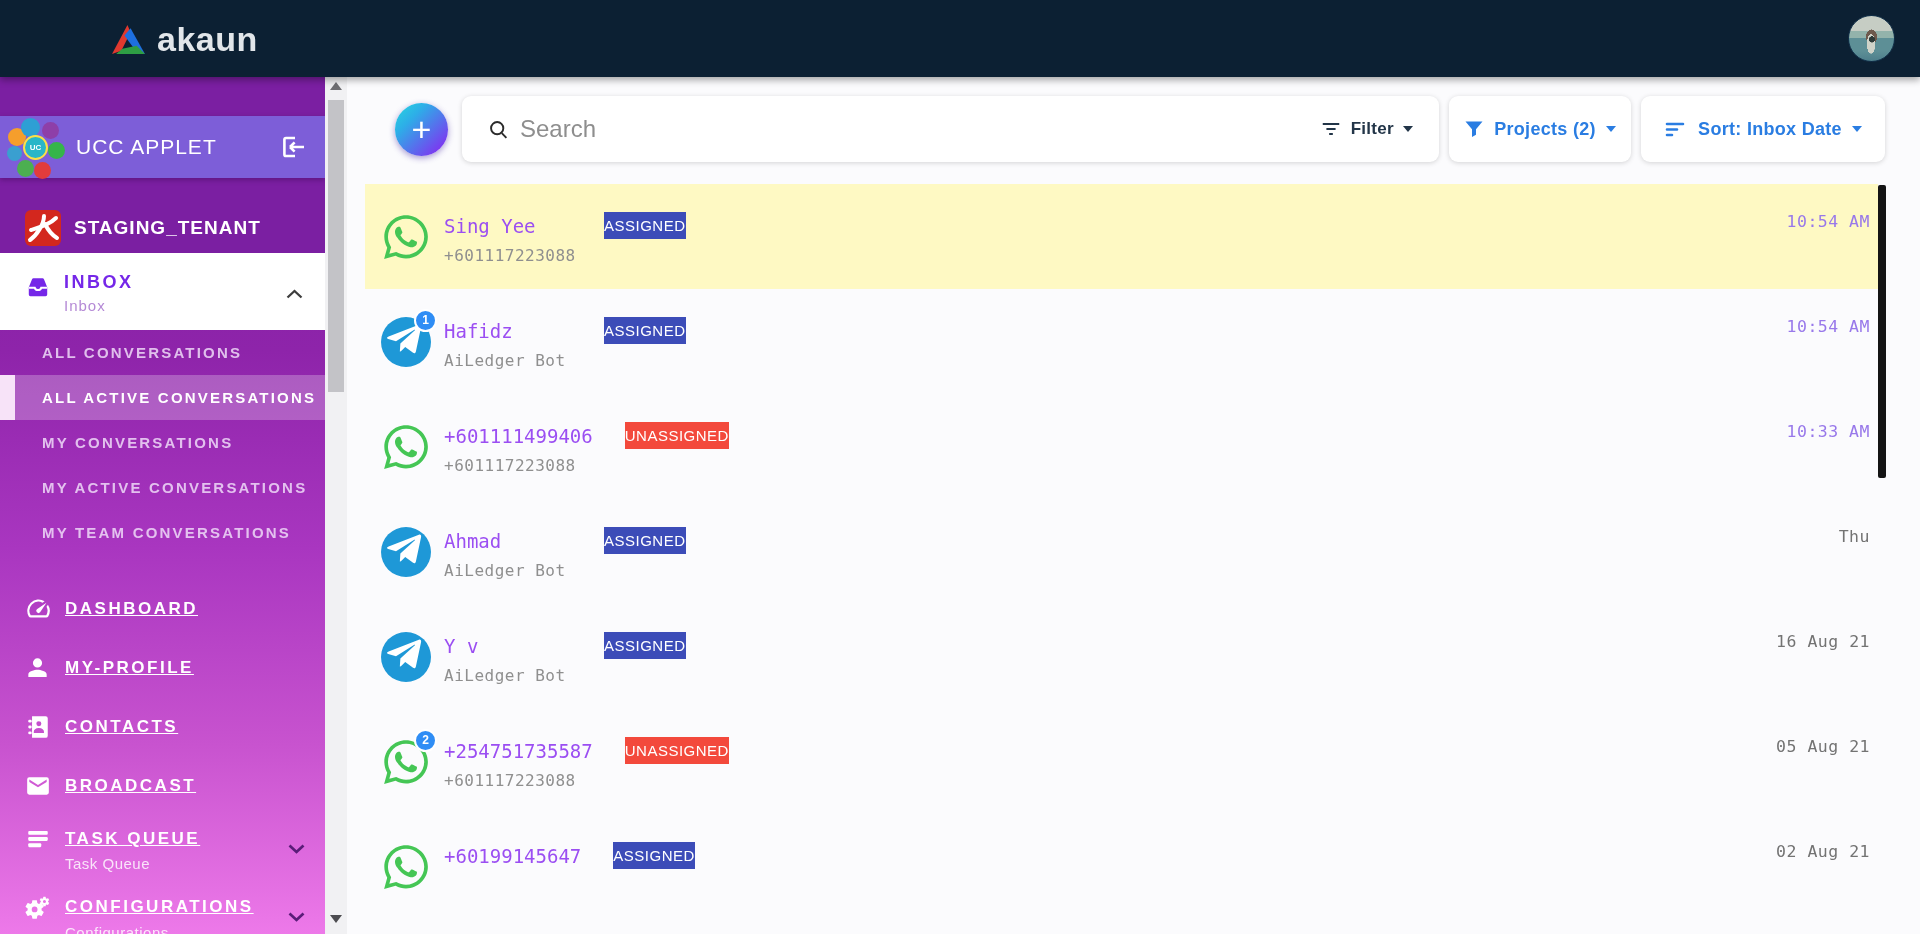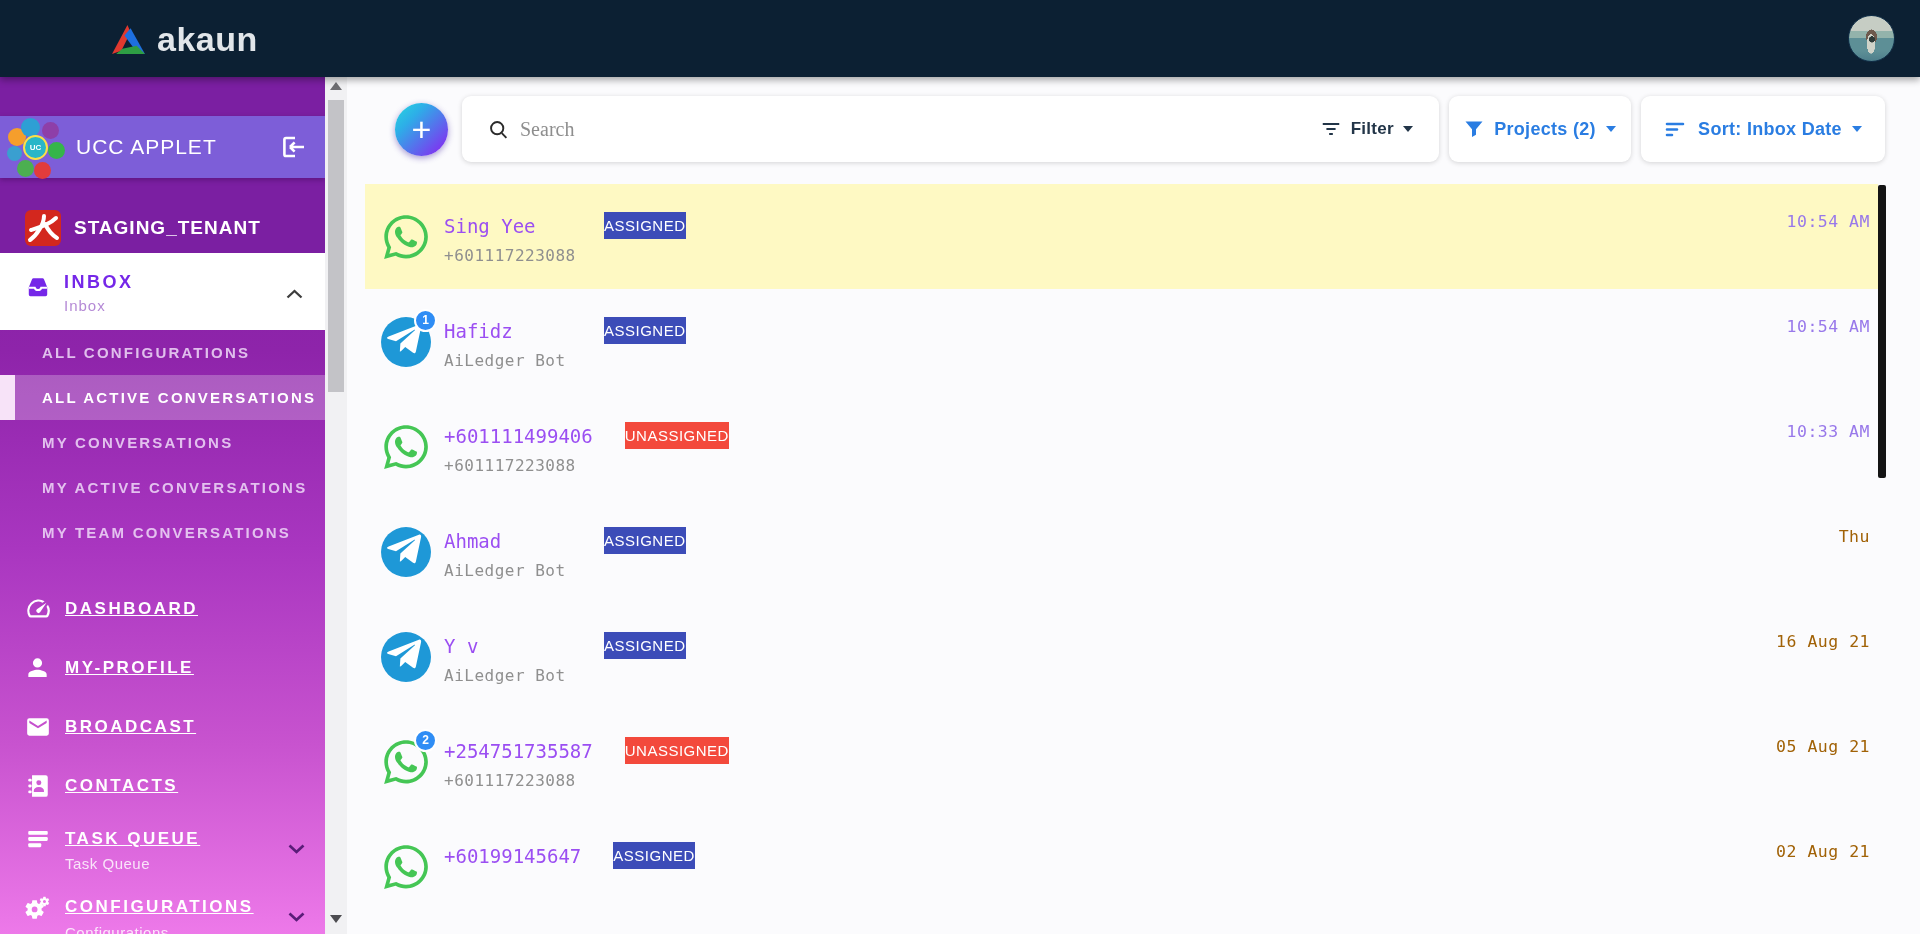--- a/index.html
+++ b/index.html
@@ -75,22 +75,22 @@
 
   
   .main { position:absolute; left:347px; top:77px; right:0; bottom:0; background:#fbfbfd; overflow:hidden; }
   .toolbar { display:flex; align-items:center; margin:19px 35px 0 48px; height:66px; }
   .plus-btn { width:53px; height:53px; border-radius:50%; flex-shrink:0; border:none; cursor:pointer;
       background:linear-gradient(135deg,#27d8de 0%,#2daee8 30%,#7a3bf0 85%);
       box-shadow:0 2px 6px rgba(60,30,160,.45); color:#fff; font-size:34px; line-height:48px; text-align:center;
       font-family:"Liberation Sans",sans-serif; }
   .card { background:#fff; border-radius:9px; height:66px; box-shadow:0 1px 5px rgba(0,0,0,.16); }
   .search-card { flex:1; margin-left:14px; display:flex; align-items:center; padding:0 26px; }
-  .search-input { flex:1; border:none; outline:none; font-size:20px; color:#14532d; margin-left:11px;
-                  font-family:Liberation Serif, serif; background:transparent; }
+  .search-input { flex:1; border:none; outline:none; font-size:24px; color:#14532d; margin-left:11px;
+                  font-family:Liberation Sans, sans-serif; background:transparent; }
   .search-input::placeholder { color:#8e8e8e; }
   .filter-btn { display:flex; align-items:center; gap:9px; cursor:pointer; color:#223548;
                 font-size:17px; font-weight:bold; letter-spacing:.3px; }
   .btn-card { display:flex; align-items:center; justify-content:center; gap:10px; cursor:pointer;
               color:#2a7de2; font-size:18px; font-weight:bold; letter-spacing:.3px; }
   .projects-card { width:182px; margin-left:10px; }
   .sort-card { width:244px; margin-left:10px; }
   .caret { width:0; height:0; border-left:5.5px solid transparent; border-right:5.5px solid transparent; }
   .caret.dark { border-top:6.5px solid #223548; }
   .caret.blue { border-top:6.5px solid #2a7de2; }
@@ -107,21 +107,21 @@
   .line1 { display:flex; align-items:center; }
   .conv-name { font-family:"DejaVu Sans Mono",monospace; font-size:19px; color:#9b4ef2; min-width:128px; }
   .badge { margin-left:32px; height:27px; display:flex; align-items:center; padding:0 0; color:#fff;
            font-size:15px; letter-spacing:.5px; }
   .badge.assigned { background:#3c4cb8; }
   .badge.unassigned { background:#f3493c; }
   .conv-sub { font-family:"DejaVu Sans Mono",monospace; font-size:16px; color:#8f8f8f; margin-top:7px; letter-spacing:.5px; }
   .conv-time { margin-left:auto; margin-top:28px; margin-right:8px;
                font-family:"DejaVu Sans Mono",monospace; font-size:16.5px; letter-spacing:.5px; }
   .conv-time.recent { color:#9878ea; }
-  .conv-time.old { color:#a16207; }
+  .conv-time.old { color:#737373; }
   .dark-scrollbar { position:absolute; right:34px; top:108px; width:8px; height:293px; background:#141414;
                     border-radius:2px; cursor:grab; z-index:30; }
 </style>
 </head>
 <body>
 
 <header class="topbar">
   <div class="logo">
     <span style="display:flex">
       <svg width="37" height="33" viewBox="0 0 36 32">
@@ -182,21 +182,21 @@
     <span class="inbox-title">INBOX</span>
     <span class="inbox-sub">Inbox</span>
     <span class="inbox-chevron">
       <svg width="17" height="10" viewBox="0 0 17 10">
           <path d="M1.5 8.5 8.5 2l7 6.5" stroke="#3d3d3d" stroke-width="2.3" fill="none"></path>
         </svg>
     </span>
   </div>
 
   <div class="sub-item">
-    <span>ALL CONFIGURATIONS</span>
+    <span>ALL CONVERSATIONS</span>
   </div>
   <div class="sub-item active">
     <span>ALL ACTIVE CONVERSATIONS</span>
   </div>
   <div class="sub-item">
     <span>MY CONVERSATIONS</span>
   </div>
   <div class="sub-item">
     <span>MY ACTIVE CONVERSATIONS</span>
   </div>
@@ -219,45 +219,45 @@
   </div>
 
   <div class="menu-item">
     <div class="mi-row">
       <span class="mi-icon">
         <svg width="25" height="25" viewBox="0 0 24 24" fill="#fff">
           <path d="M12 12a4.4 4.4 0 1 0-4.4-4.4A4.4 4.4 0 0 0 12 12zm0 2.2c-2.9 0-8.8 1.5-8.8 4.4V21h17.6v-2.4c0-2.9-5.9-4.4-8.8-4.4z"></path>
         </svg>
       </span>
       <span class="mi-label">MY-PROFILE</span>
-    </div>
-  </div>
-
-  <div class="menu-item">
-    <div class="mi-row">
-      <span class="mi-icon">
-        <svg width="26" height="26" viewBox="0 0 24 24" fill="#fff">
-          <path d="M20 4H4a2 2 0 0 0-2 2v12a2 2 0 0 0 2 2h16a2 2 0 0 0 2-2V6a2 2 0 0 0-2-2zm0 4.2-8 5-8-5V6l8 5 8-5z"></path>
-        </svg>
-      </span>
-      <span class="mi-label">BROADCAST</span>
     </div>
   </div>
 
   <div class="menu-item">
     <div class="mi-row">
       <span class="mi-icon">
         <svg width="26" height="26" viewBox="0 0 24 24">
           <path fill-rule="evenodd" fill="#fff" d="M6.5 2H19a2 2 0 0 1 2 2v16a2 2 0 0 1-2 2H6.5zm6.3 4.6a2.3 2.3 0 1 1 0 4.6 2.3 2.3 0 0 1 0-4.6zm0 6.4c3.1 0 4.7 1.7 4.7 3.3v1.2H8.1v-1.2c0-1.6 1.6-3.3 4.7-3.3z"></path>
           <rect x="3" y="5.2" width="3.2" height="2.6" rx="1.2" fill="#fff"></rect>
           <rect x="3" y="10.7" width="3.2" height="2.6" rx="1.2" fill="#fff"></rect>
           <rect x="3" y="16.2" width="3.2" height="2.6" rx="1.2" fill="#fff"></rect>
         </svg>
       </span>
       <span class="mi-label">CONTACTS</span>
+    </div>
+  </div>
+
+  <div class="menu-item">
+    <div class="mi-row">
+      <span class="mi-icon">
+        <svg width="26" height="26" viewBox="0 0 24 24" fill="#fff">
+          <path d="M20 4H4a2 2 0 0 0-2 2v12a2 2 0 0 0 2 2h16a2 2 0 0 0 2-2V6a2 2 0 0 0-2-2zm0 4.2-8 5-8-5V6l8 5 8-5z"></path>
+        </svg>
+      </span>
+      <span class="mi-label">BROADCAST</span>
     </div>
   </div>
 
   <div class="menu-item tall">
     <div class="mi-row">
       <span class="mi-icon">
         <svg width="26" height="26" viewBox="0 0 24 24" fill="#fff">
           <rect x="3" y="4.5" width="18" height="3.6" rx="1"></rect>
           <rect x="3" y="10.2" width="18" height="3.6" rx="1"></rect>
           <rect x="3" y="15.9" width="12" height="3.6" rx="1"></rect>

